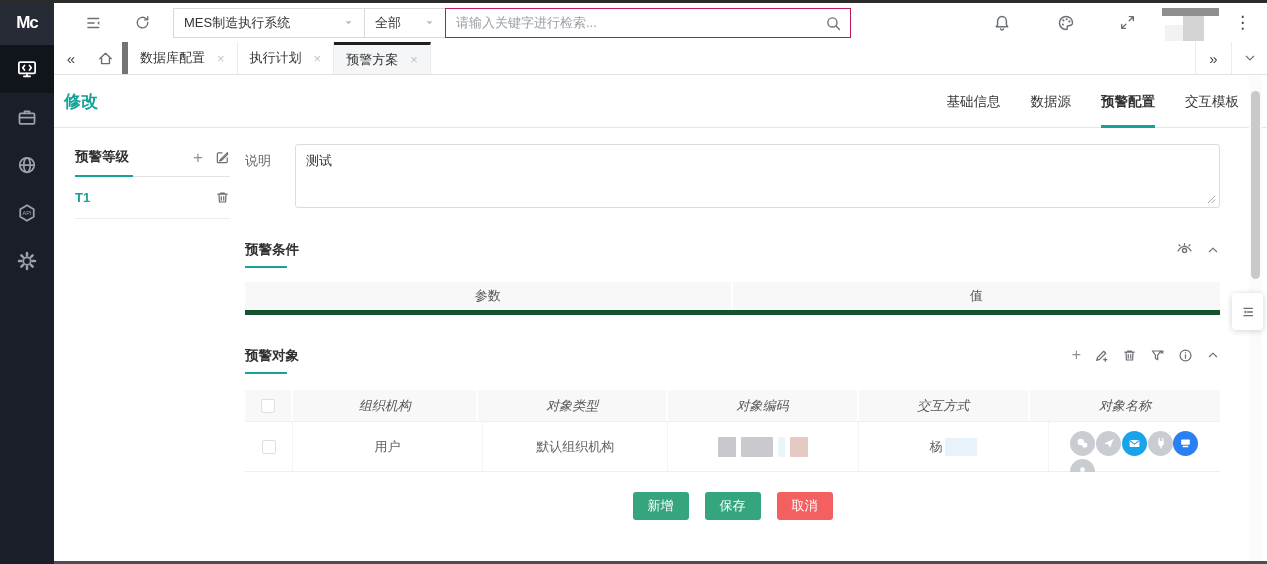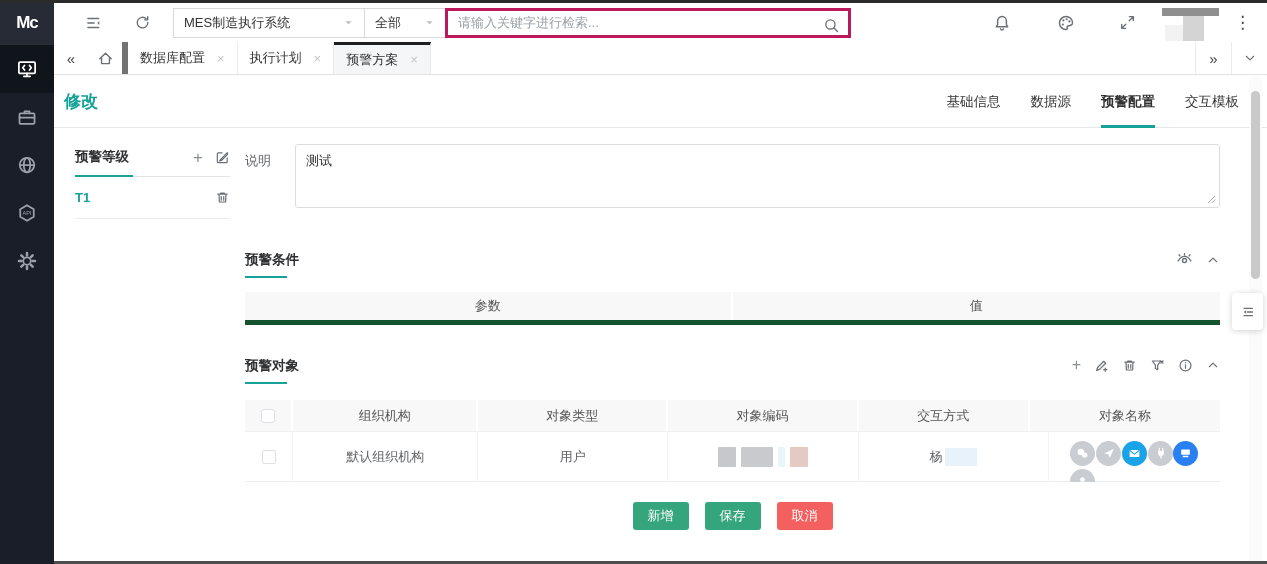--- a/index.html
+++ b/index.html
@@ -21,21 +21,21 @@
   .snav svg .s { stroke:currentColor; stroke-width:1.4; fill:none; stroke-linecap:round; stroke-linejoin:round; }
 
   
   .topbar { position:absolute; left:54px; top:3px; right:0; height:39px; background:#fff; display:flex; align-items:center; }
   .tb-fold { margin-left:30px; }
   .tb-refresh { margin-left:32px; }
   .tb-group { display:flex; margin-left:22px; height:30px; }
   .tb-select { border:1px solid #d9d9d9; height:30px; display:flex; align-items:center; justify-content:space-between; padding:0 10px; color:#333; background:#fff; cursor:pointer; }
   .tb-select.app { width:192px; }
   .tb-select.scope { width:82px; margin-left:-1px; }
-  .tb-search { width:406px; margin-left:-1px; border:3px solid #be185d; height:30px; position:relative; }
+  .tb-search { width:406px; margin-left:-1px; border:1px solid #be185d; height:30px; position:relative; }
   .tb-search input { width:100%; height:100%; border:none; outline:none; padding:0 34px 0 10px; font-size:13px; color:#333; font-family:inherit; }
   .tb-search input::placeholder { color:#9aa0a6; }
   .tb-search .mag { position:absolute; right:8px; top:6px; }
   .tb-right { margin-left:auto; display:flex; align-items:center; }
   .tb-icon { cursor:pointer; }
   .user-blur { position:relative; width:58px; height:36px; margin:0 14px 0 14px; cursor:pointer; }
   .user-blur .bar { position:absolute; top:3px; left:0; width:57px; height:8px; background:#8f8f8f; }
   .user-blur .blk1 { position:absolute; top:11px; left:21px; width:21px; height:25px; background:#d4d4d4; }
   .user-blur .blk2 { position:absolute; top:20px; left:3px; width:18px; height:16px; background:#f2f2f2; }
   .kebab { font-size:17px; color:#444; margin-right:16px; cursor:pointer; line-height:1; }
@@ -73,21 +73,21 @@
   .level-item .lvl { color:#17a298; font-weight:bold; font-size:13px; cursor:pointer; }
 
   
   .desc-row { display:flex; margin-top:16px; }
   .desc-label { width:50px; flex:none; padding-top:8px; color:#606266; }
   .desc-box { position:relative; flex:1; }
   .desc-box textarea { width:100%; height:64px; border:1px solid #dcdcdc; border-radius:3px; resize:none; padding:7px 10px; font-size:13px; color:#333; font-family:inherit; outline:none; }
   .resize-grip { position:absolute; right:3px; bottom:6px; pointer-events:none; }
 
   
-  .section { margin-top:40px; }
+  .section { margin-top:30px; }
   .sec2 { margin-top:32px; }
   .sec-head { position:relative; padding-bottom:9px; }
   .sec-title { font-weight:bold; font-size:13.5px; color:#303133; display:inline-block; position:relative; }
   .sec-title::after { content:""; position:absolute; left:0; bottom:-9px; width:42px; height:2px; background:#17a298; }
   .sec-icons { position:absolute; right:0; top:0; display:flex; align-items:center; gap:13px; color:#8b8f96; }
   .sec-icons .plus-glyph { font-size:16px; }
 
   
   .cond-table { margin-top:14px; }
   .cond-hrow { display:flex; height:33px; background:#f8f8f9; border-bottom:5px solid #14532d; }
@@ -97,21 +97,21 @@
   .cond-cell { width:50%; display:flex; align-items:center; justify-content:center; color:#606266; }
 
   
   .obj-table { margin-top:16px; }
   .obj-hrow { display:flex; height:32px; background:#f8f8f9; border-bottom:1px solid #f0f0f0; }
   .obj-row { display:flex; height:50px; border-bottom:1px solid #ebeef5; }
   .oc { display:flex; align-items:center; justify-content:center; color:#606266; }
   .oc-check { width:48px; flex:none; }
   .oc-1 { width:19%; } .oc-2 { width:19.5%; } .oc-3 { width:19.5%; } .oc-4 { width:19.5%; }
   .oc-5 { flex:1; }
-  .obj-hrow .oc { color:#555; }
+  .obj-hrow .oc { color:#555;font-style:italic; }
   .obj-hrow .oc:not(:last-child) { border-right:2px solid #fff; }
   .obj-row .oc:not(:last-child) { border-right:1px solid #f4f4f4; }
   .checkbox { width:14px; height:14px; border:1px solid #dcdfe6; border-radius:2px; background:#fff; cursor:pointer; }
 
   .redact { display:flex; align-items:center; gap:5px; }
   .redact i { display:block; height:20px; border-radius:1px; }
   .rd1 { width:18px; background:#c6c8cb; }
   .rd2 { width:32px; background:#c8cacd; }
   .rd3 { width:7px;  background:#e9f6f8; }
   .rd4 { width:18px; background:#e5cac3; }
@@ -405,22 +405,22 @@
             <div class="oc oc-1">组织机构</div>
             <div class="oc oc-2">对象类型</div>
             <div class="oc oc-3">对象编码</div>
             <div class="oc oc-5">交互方式</div>
             <div class="oc oc-4">对象名称</div>
           </div>
           <div class="obj-row">
             <div class="oc oc-check">
                 <span class="checkbox"></span>
               </div>
+            <div class="oc oc-2">用户</div>
             <div class="oc oc-1">默认组织机构</div>
-            <div class="oc oc-2">用户</div>
             <div class="oc oc-3">
               <span class="redact">
                   <i class="rd1"></i>
                   <i class="rd2"></i>
                   <i class="rd3"></i>
                   <i class="rd4"></i>
                 </span>
             </div>
             <div class="oc oc-4">
               <span>杨</span>

